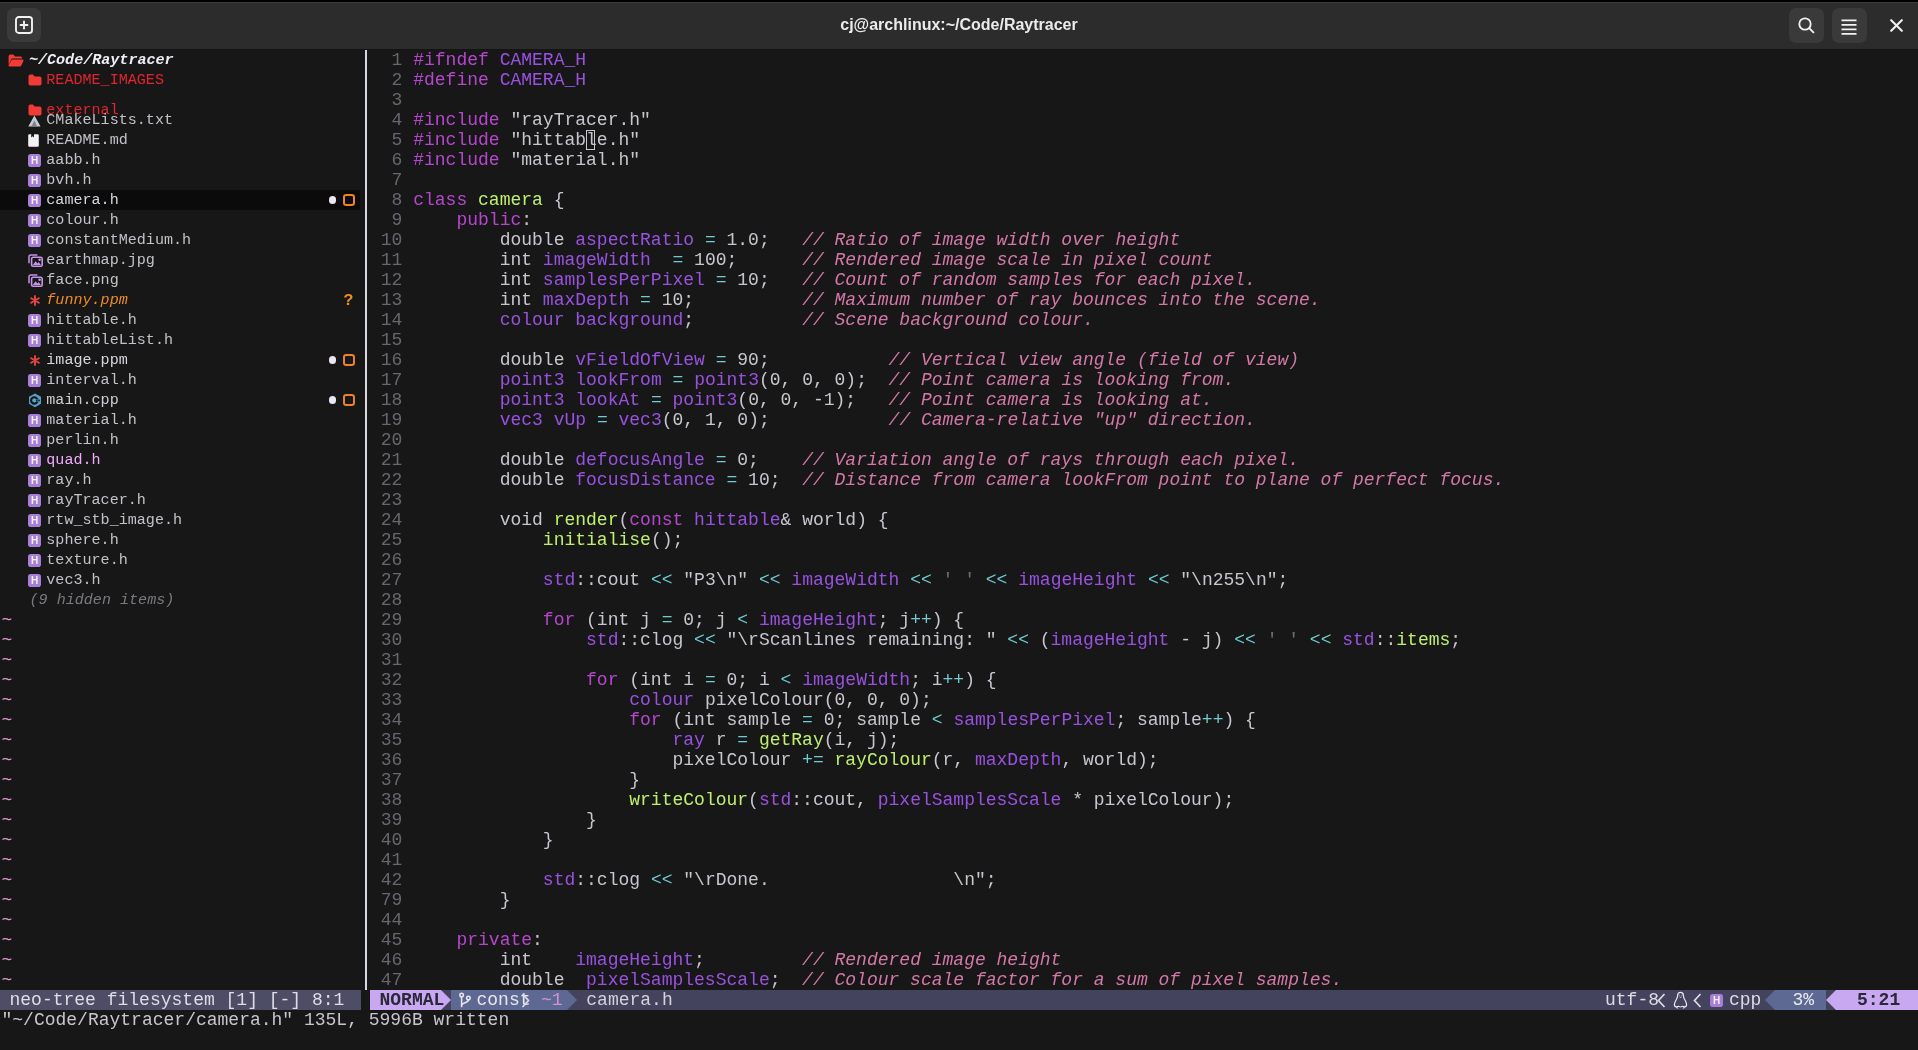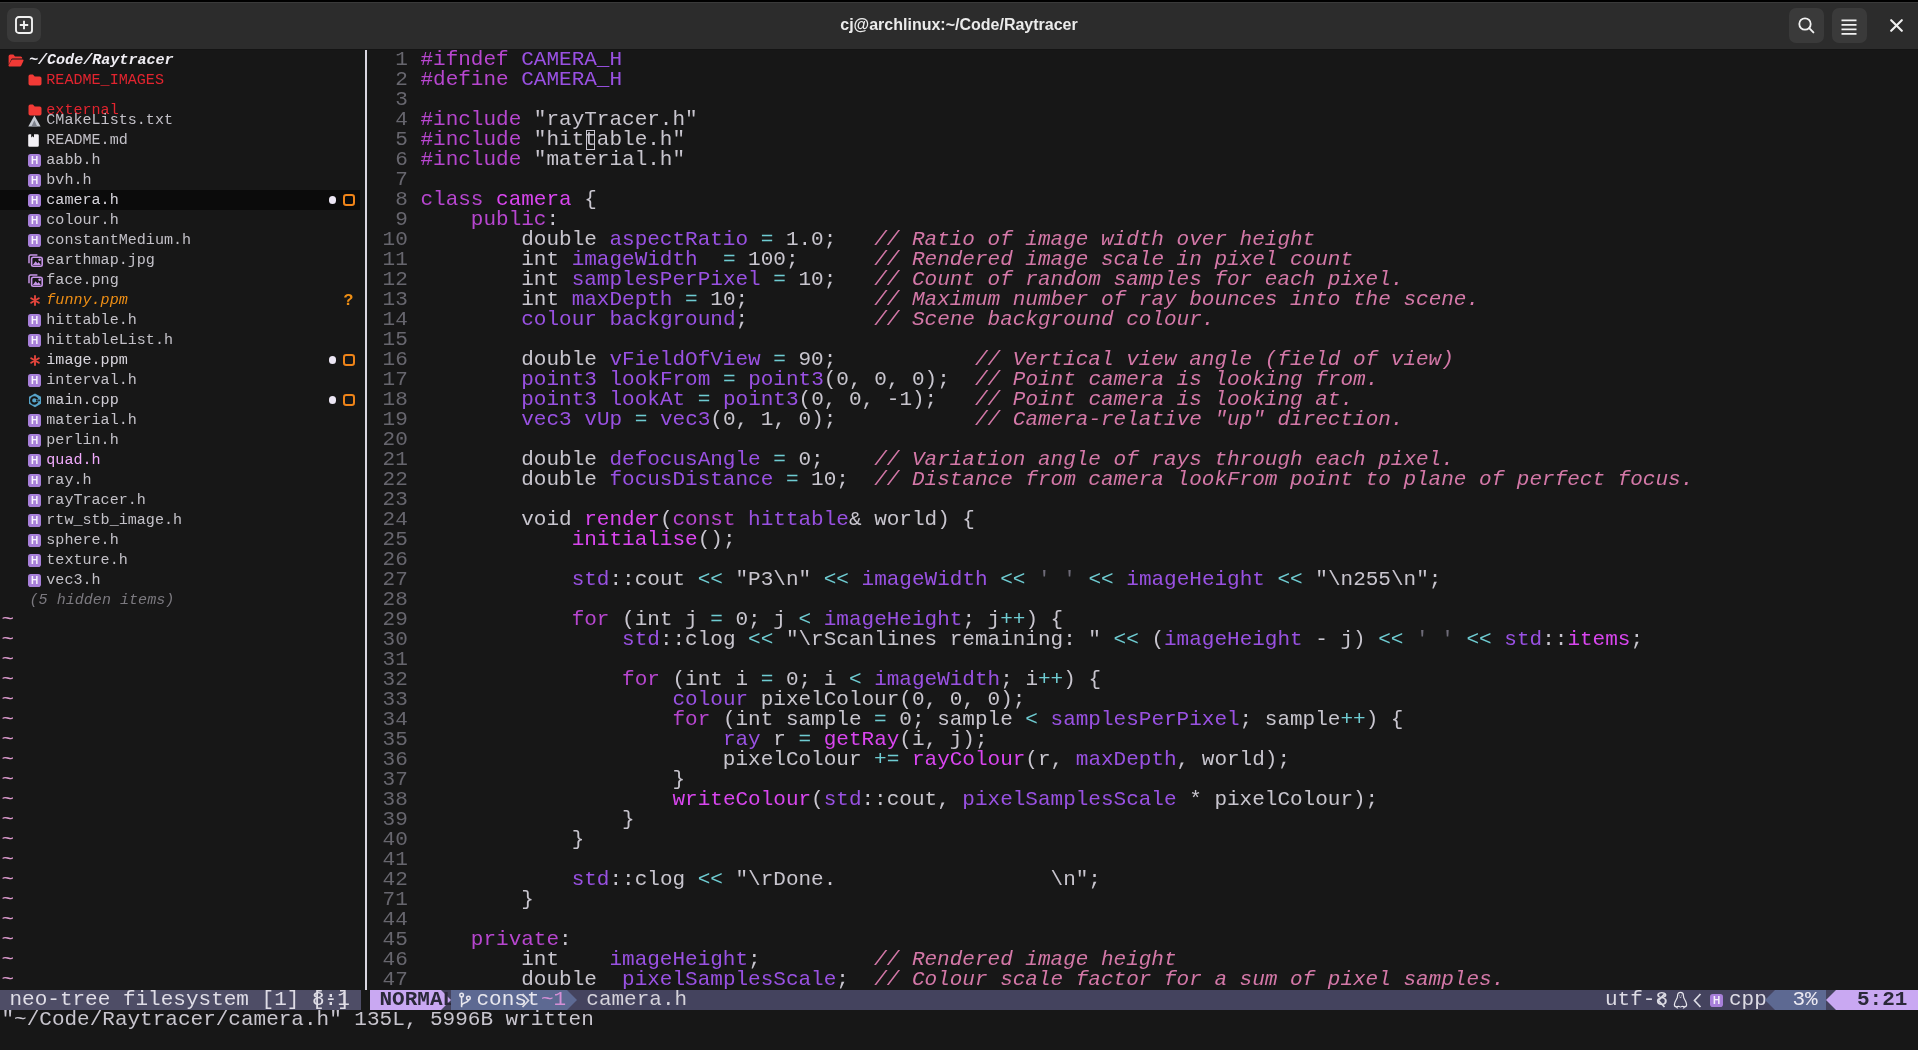--- a/index.html
+++ b/index.html
@@ -1,19 +1,19 @@
 <!DOCTYPE html>
 <html><head><meta charset="utf-8"><style>
 html,body{margin:0;padding:0}
 body{width:1918px;height:1050px;background:#171717;overflow:hidden;position:relative;font-family:"Liberation Mono",monospace;transform:translateZ(0)}
 .abs{position:absolute}
-pre{margin:0;font-family:"Liberation Mono",monospace;font-size:21px;line-height:20px;white-space:pre}
+pre{margin:0;font-family:"Liberation Mono",monospace;font-size:18px;line-height:20px;white-space:pre}
 .k{color:#b746cf}
 .p{color:#9951e2}
-.fn{color:#d946ef}
+.fn{color:#bef264}
 .o{color:#6fccd2}
 .c{color:#d478a8;font-style:italic}
 .g{color:#6e6b78}
 .ln{color:#67666e}
 .row{position:absolute;left:0;width:362px;height:20px;line-height:20px;font-size:15.08px;white-space:pre}
 .ric{position:absolute;left:28px;top:4px}
 .rtx{position:absolute;left:46.3px;top:0.3px;line-height:20px}
 </style></head>
 <body>
 
@@ -238,21 +238,21 @@
 <span class="rtx" style="color:#c3c1c8">texture.h</span></div>
 
 <div class="row" style="top:570px">
 <svg class="ric" width="13" height="13" viewBox="0 0 13 13">
         <rect width="13" height="13" rx="2.8" fill="#a77fd9"></rect>
         <text x="6.5" y="10.2" text-anchor="middle" font-family="Liberation Sans" font-weight="bold" font-size="10" fill="#f4f0fa">H</text>
       </svg>
 <span class="rtx" style="color:#c3c1c8">vec3.h</span></div>
 
 <div class="row" style="top:590px">
-<span class="rtx" style="left:29.5px;color:#7b797f;font-style:italic">(5 hidden items)</span></div>
+<span class="rtx" style="left:29.5px;color:#7b797f;font-style:italic">(9 hidden items)</span></div>
 </div>
 <pre class="abs" style="left:1.5px;top:610.3px;color:#dc9ace">~
 ~
 ~
 ~
 ~
 ~
 ~
 ~
 ~
@@ -304,21 +304,21 @@
 <span class="ln"> 33 </span>                    <span class="p">colour</span> pixelColour(0, 0, 0);
 <span class="ln"> 34 </span>                    <span class="k">for</span> (int sample <span class="o">=</span> 0; sample <span class="o">&lt;</span> <span class="p">samplesPerPixel</span>; sample<span class="o">++</span>) {
 <span class="ln"> 35 </span>                        <span class="p">ray</span> r <span class="o">=</span> <span class="fn">getRay</span>(i, j);
 <span class="ln"> 36 </span>                        pixelColour <span class="o">+=</span> <span class="fn">rayColour</span>(r, <span class="p">maxDepth</span>, world);
 <span class="ln"> 37 </span>                    }
 <span class="ln"> 38 </span>                    <span class="fn">writeColour</span>(<span class="p">std</span>::cout, <span class="p">pixelSamplesScale</span> * pixelColour);
 <span class="ln"> 39 </span>                }
 <span class="ln"> 40 </span>            }
 <span class="ln"> 41 </span>
 <span class="ln"> 42 </span>            <span class="p">std</span>::clog <span class="o">&lt;&lt;</span> "\rDone.                 \n";
-<span class="ln"> 71 </span>        }
+<span class="ln"> 79 </span>        }
 <span class="ln"> 44 </span>
 <span class="ln"> 45 </span>    <span class="k">private</span>:
 <span class="ln"> 46 </span>        int    <span class="p">imageHeight</span>;         <span class="c">// Rendered image height</span>
 <span class="ln"> 47 </span>        double  <span class="p">pixelSamplesScale</span>;  <span class="c">// Colour scale factor for a sum of pixel samples.</span></pre>
 
 <div class="abs" style="left:585.5px;top:130px;width:9.5px;height:19.5px;border:1.8px solid #cac7d2;box-sizing:border-box"></div>
 
 <div class="abs" style="left:0;top:990px;width:361px;height:20px;background:#4e4d66"></div>
 <pre class="abs" style="left:9.5px;top:990.4px;color:#dfdde6">neo-tree filesystem [1] [-]</pre>
 <pre class="abs" style="left:312px;top:990.4px;color:#dfdde6">8:1</pre>

